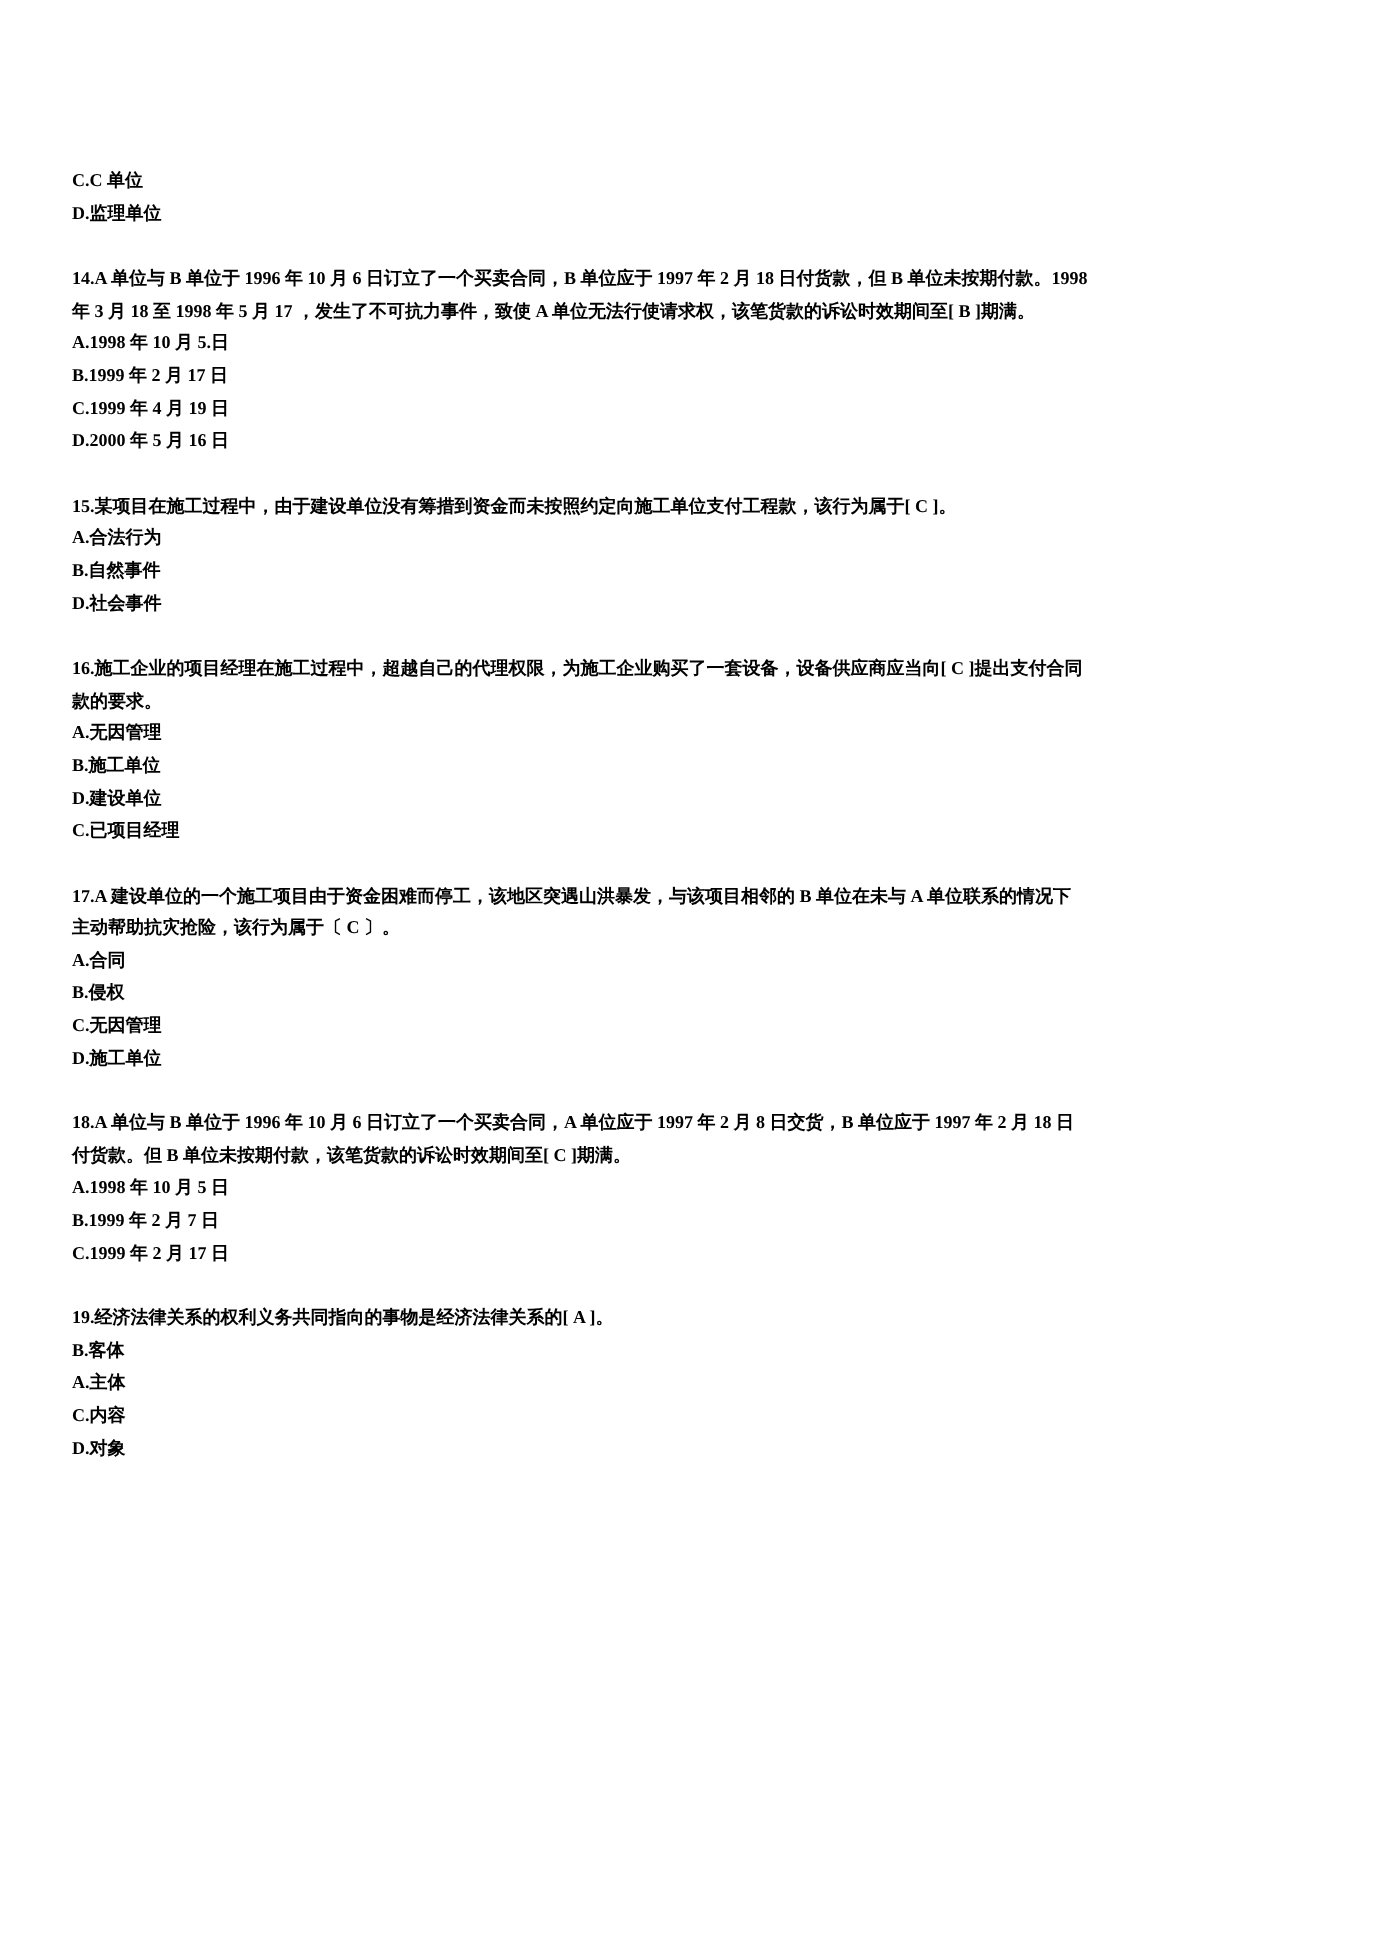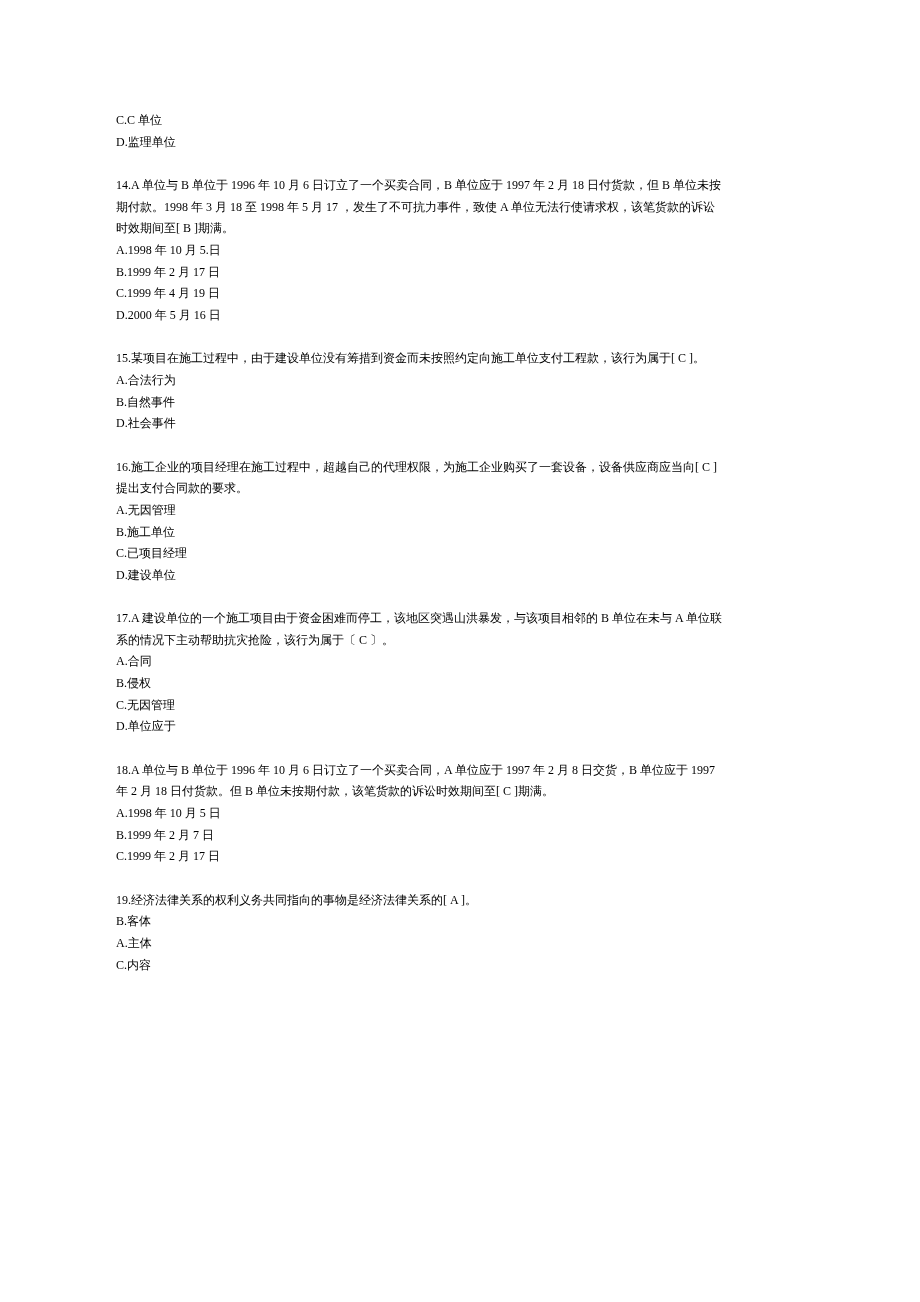--- a/index.html
+++ b/index.html
@@ -7,22 +7,23 @@
     padding: 0;
     background: #ffffff;
     font-family: "SimSun", "宋体", serif;
     font-size: 12px;
     color: #000000;
     line-height: 1.8;
   }
   .page {
     width: 845px;
     min-height: 1302px;
-    padding: 110px 120px 80px 116px;
+    padding: 110px 120px 80px 48px;
     box-sizing: border-box;
+    font-weight: bold;
   }
   .option {
     margin: 0;
   }
   .question {
     margin: 0;
   }
   .block {
     margin-bottom: 22px;
   }
@@ -49,39 +50,40 @@
     <p class="question">15.某项目在施工过程中，由于建设单位没有筹措到资金而未按照约定向施工单位支付工程款，该行为属于[ C ]。</p>
     <p class="option">A.合法行为</p>
     <p class="option">B.自然事件</p>
     <p class="option">D.社会事件</p>
   </div>
 
   <div class="block">
     <p class="question">16.施工企业的项目经理在施工过程中，超越自己的代理权限，为施工企业购买了一套设备，设备供应商应当向[ C ]提出支付合同款的要求。</p>
     <p class="option">A.无因管理</p>
     <p class="option">B.施工单位</p>
+    <p class="option">D.建设单位</p>
     <p class="option">C.已项目经理</p>
-    <p class="option">D.建设单位</p>
   </div>
 
   <div class="block">
     <p class="question">17.A 建设单位的一个施工项目由于资金困难而停工，该地区突遇山洪暴发，与该项目相邻的 B 单位在未与 A 单位联系的情况下主动帮助抗灾抢险，该行为属于〔 C 〕。</p>
     <p class="option">A.合同</p>
     <p class="option">B.侵权</p>
     <p class="option">C.无因管理</p>
-    <p class="option">D.单位应于</p>
+    <p class="option">D.施工单位</p>
   </div>
 
   <div class="block">
     <p class="question">18.A 单位与 B 单位于 1996 年 10 月 6 日订立了一个买卖合同，A 单位应于 1997 年 2 月 8 日交货，B 单位应于 1997 年 2 月 18 日付货款。但 B 单位未按期付款，该笔货款的诉讼时效期间至[ C ]期满。</p>
     <p class="option">A.1998 年 10 月 5 日</p>
     <p class="option">B.1999 年 2 月 7 日</p>
     <p class="option">C.1999 年 2 月 17 日</p>
   </div>
 
   <div class="block">
     <p class="question">19.经济法律关系的权利义务共同指向的事物是经济法律关系的[ A ]。</p>
     <p class="option">B.客体</p>
     <p class="option">A.主体</p>
     <p class="option">C.内容</p>
+    <p class="option">D.对象</p>
   </div>
 
 </div>
 
 </body></html>

